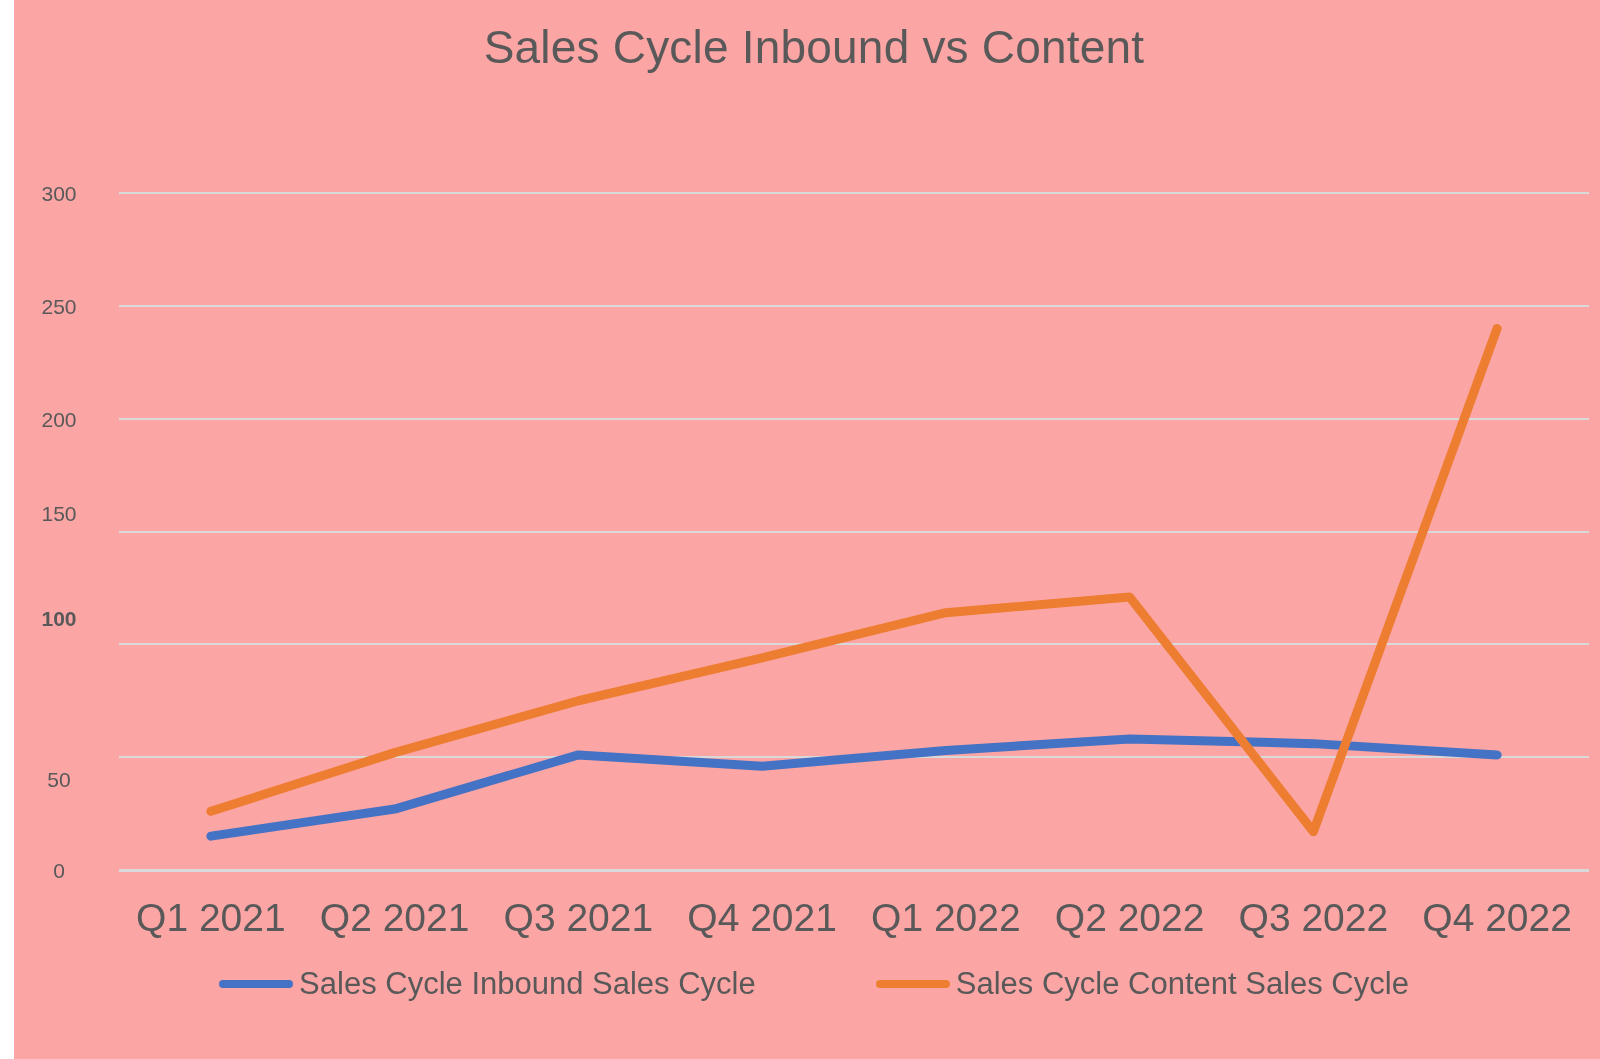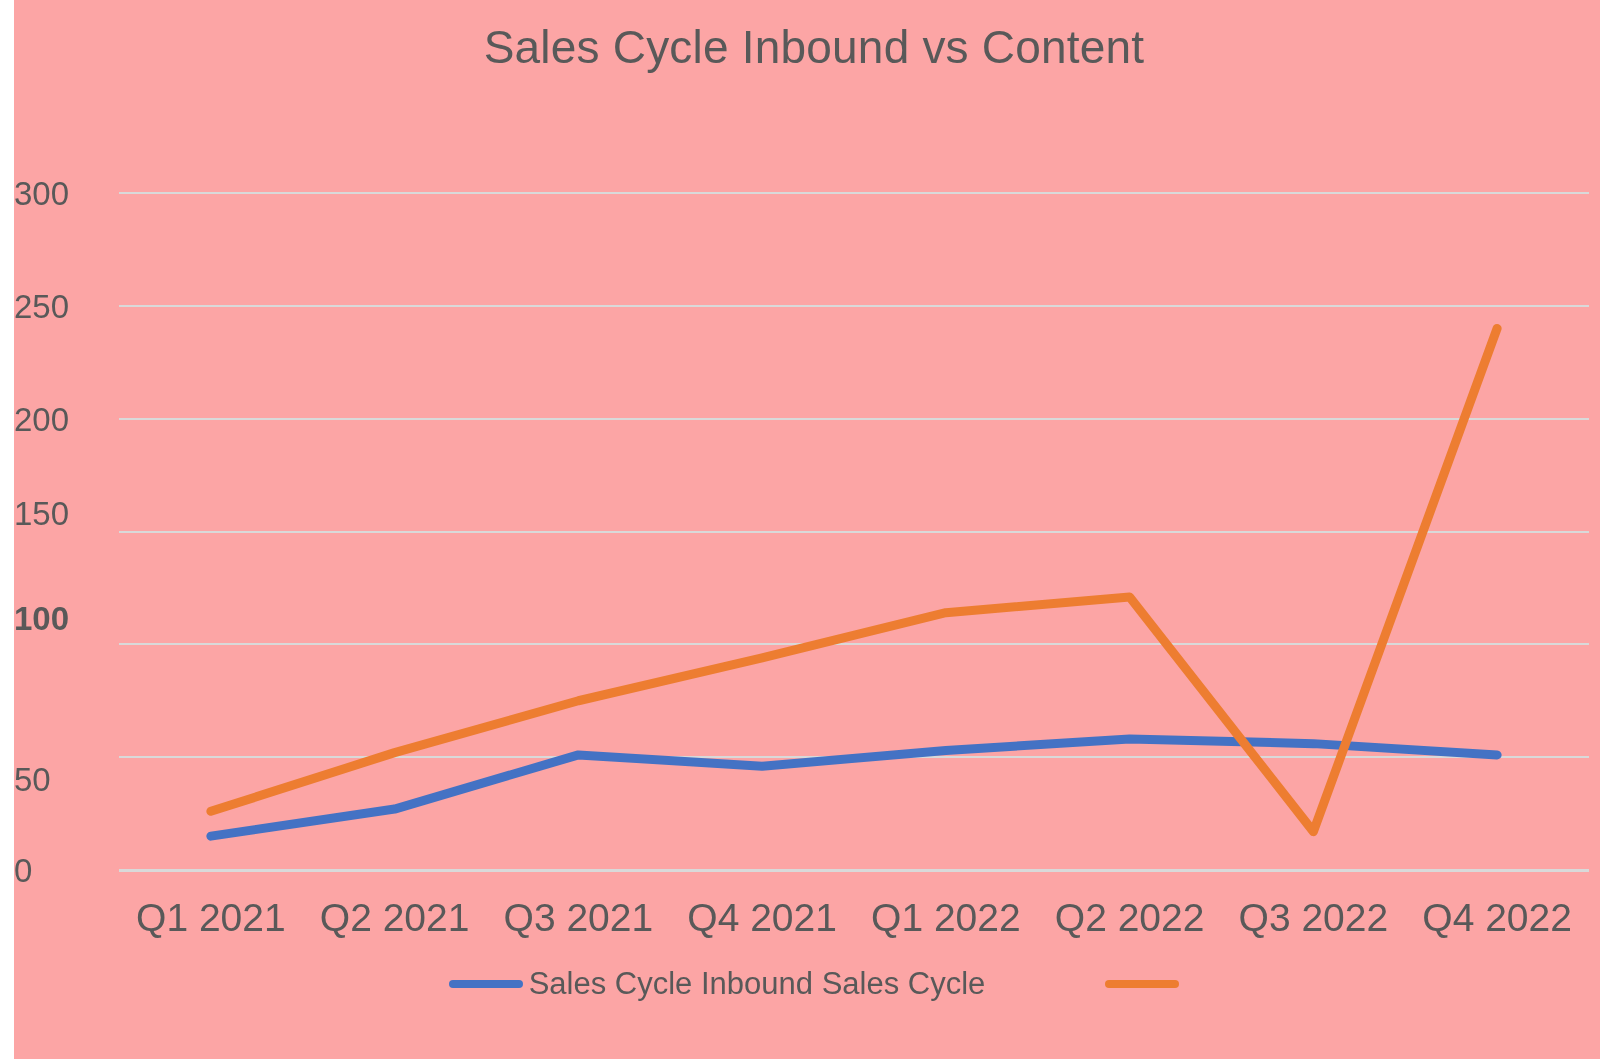--- a/index.html
+++ b/index.html
@@ -59,22 +59,22 @@
     position: absolute;
     left: 0;
     top: 193px;
     width: 90px;
     height: 677px;
   }
   .y-tick-label {
     position: absolute;
     right: 0;
     width: 90px;
-    text-align: left;
-    font-size: 33px;
+    text-align: center;
+    font-size: 21px;
     color: #595959;
     transform: translateY(-50%);
     line-height: 1;
   }
   #x-axis-labels {
     position: absolute;
     left: 105px;
     top: 893px;
     width: 1470px;
     height: 50px;
@@ -168,16 +168,17 @@
       <polyline points="196.88,811.33 380.63,752.65 564.38,700.75 748.13,657.87 931.88,612.74 1115.63,596.94 1299.38,831.64 1483.13,328.40" fill="none" stroke="#ED7D31" stroke-width="9" stroke-linecap="round" stroke-linejoin="round"></polyline>
     </svg>
 
   <div id="legend">
       <div class="legend-item">
         <span class="legend-swatch" style="background: rgb(68, 114, 196);"></span>
         <span class="legend-label">Sales Cycle Inbound Sales Cycle</span>
       </div>
       <div class="legend-item">
         <span class="legend-swatch" style="background: rgb(237, 125, 49);"></span>
+        <span class="legend-label">Sales Cycle Content Sales Cycle</span>
       </div>
     </div>
 
 </div>
 
 </body></html>

